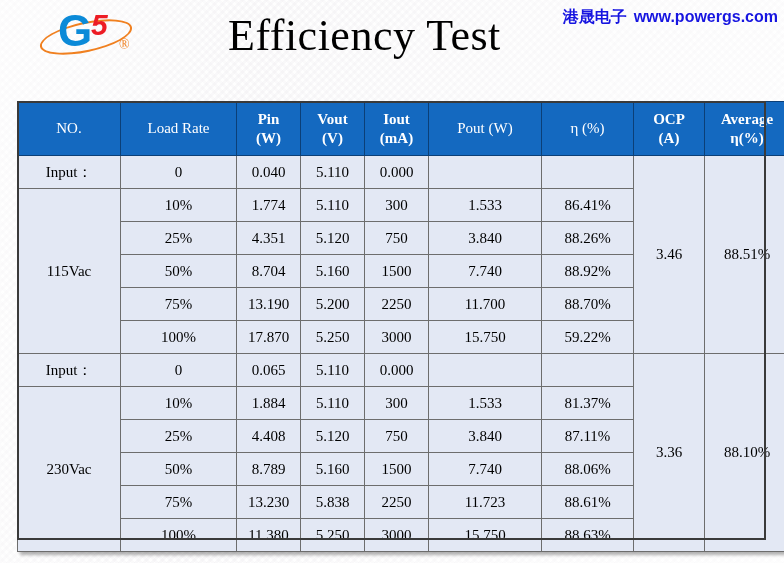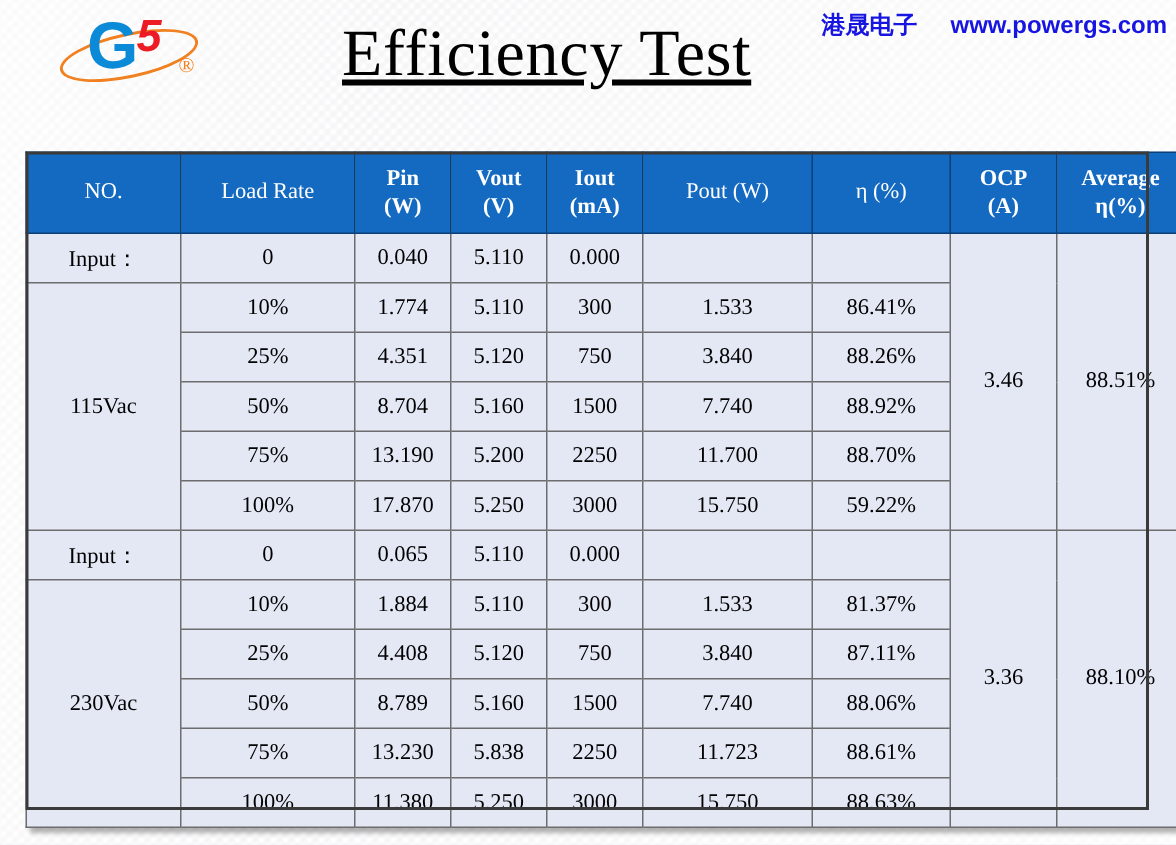--- a/index.html
+++ b/index.html
@@ -107,36 +107,35 @@
   #title {
     position: absolute;
     left: 228px;
     top: 6px;
     font-family: "Liberation Serif", "DejaVu Serif", serif;
     font-size: 44px;
     line-height: 60px;
     color: #000000;
     white-space: nowrap;
     letter-spacing: 0.5px;
-    text-decoration: underline;
   }
 
   
   #watermark {
     position: absolute;
     right: 6px;
     top: 7px;
     font-family: "Liberation Sans", sans-serif;
     font-size: 16px;
     font-weight: bold;
     color: #1715e0;
     white-space: nowrap;
     text-shadow: 0 0 2px rgba(255,255,255,0.95), 0 0 4px rgba(255,255,255,0.9);
   }
-  #watermark .cn { letter-spacing: 0px; margin-right: 22px; }
+  #watermark .cn { letter-spacing: 0px; margin-right: 7px; }
 
   
   #eff-table {
     position: absolute;
     left: 17px;
     top: 101px;
     border-collapse: collapse;
     table-layout: fixed;
     width: 749px;
     box-shadow: 3px 3px 3px rgba(0,0,0,0.30);

